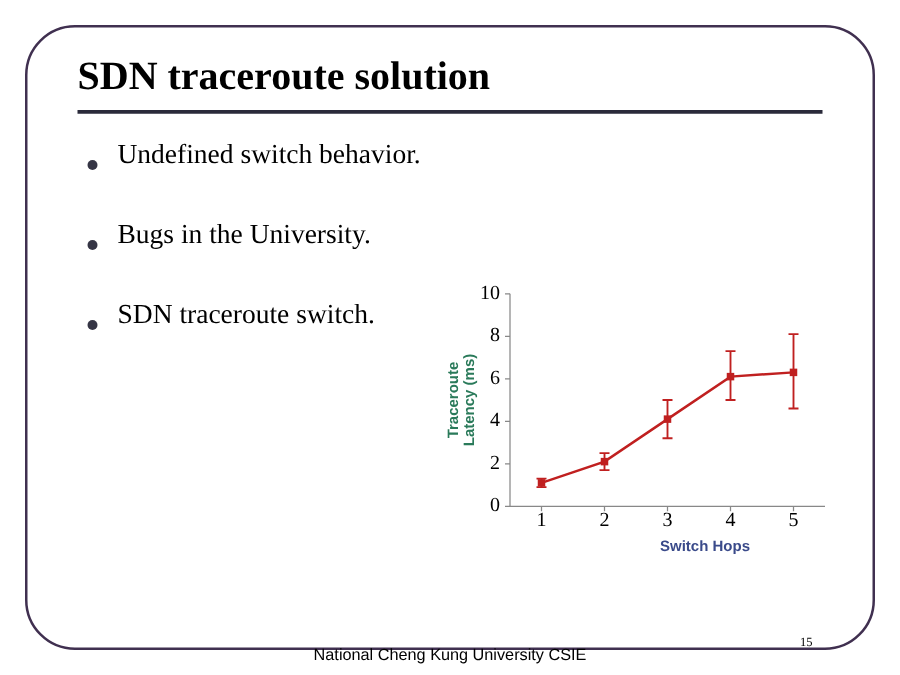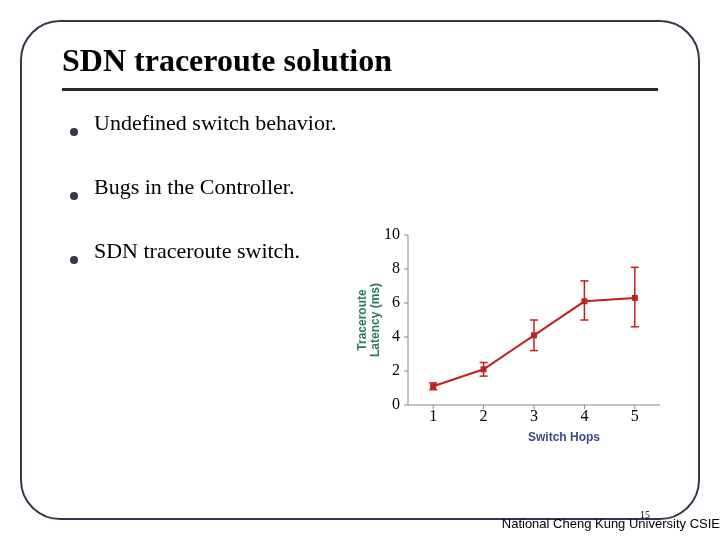--- a/index.html
+++ b/index.html
@@ -4,21 +4,21 @@
 <style>
 html,body{margin:0;padding:0;width:720px;height:540px;background:#fff;font-family:"Times New Roman",serif;color:#000}
 .slide{position:relative;width:720px;height:540px;box-sizing:border-box}
 .frame{position:absolute;left:20px;top:20px;right:20px;bottom:20px;border:2px solid #403050;border-radius:40px}
 .title{position:absolute;left:62px;top:42px;font-size:32px;font-weight:700}
 .rule{position:absolute;left:62px;top:88px;width:596px;height:0;border-top:3px solid #2a2a3a}
 .bullets{position:absolute;left:70px;top:110px}
 .bullet{display:flex;align-items:flex-end;margin-bottom:38px;font-size:22px}
 .dot{width:8px;height:8px;border-radius:50%;background:#353545;margin-top:10px;margin-right:16px;flex:0 0 auto}
 .chart{position:absolute;left:350px;top:225px;width:320px;height:230px}
-.footer{position:absolute;left:0;bottom:8px;width:100%;text-align:right;font-family:Arial,sans-serif;font-size:13px;line-height:1.2}
+.footer{position:absolute;left:0;bottom:8px;width:100%;text-align:center;font-family:Arial,sans-serif;font-size:13px;line-height:1.2}
 .pagenum{position:absolute;right:70px;bottom:20px;font-family:Liberation Serif, serif;font-size:10px}
 .axis{stroke:#888;stroke-width:1;fill:none}
 .ylab{font-family:Arial,sans-serif;font-size:12px;fill:#2a7a5a;font-weight:600}
 .xlab{font-family:Arial,sans-serif;font-size:12px;fill:#3a4a8a;font-weight:600}
 .series{stroke:#c02020;stroke-width:2;fill:none}
 .err{stroke:#c02020;stroke-width:1.5}
 .pt{fill:#c02020}
 </style>
 </head>
 <body>
@@ -29,21 +29,21 @@
   <div class="title">SDN traceroute solution</div>
   <div class="rule"></div>
 
   <div class="bullets">
     <div class="bullet">
       <span class="dot"></span>
       <span>Undefined switch behavior.</span>
     </div>
     <div class="bullet">
       <span class="dot"></span>
-      <span>Bugs in the Controller.</span>
+      <span>Bugs in the University.</span>
     </div>
     <div class="bullet">
       <span class="dot"></span>
       <span>SDN traceroute switch.</span>
     </div>
   </div>
 
   <svg class="chart" viewBox="0 0 320 230">
       <path d="M 58 10 V 180 H 310" class="axis"></path>
       <line x1="54" x2="58" y1="180" y2="180" class="axis"></line>

